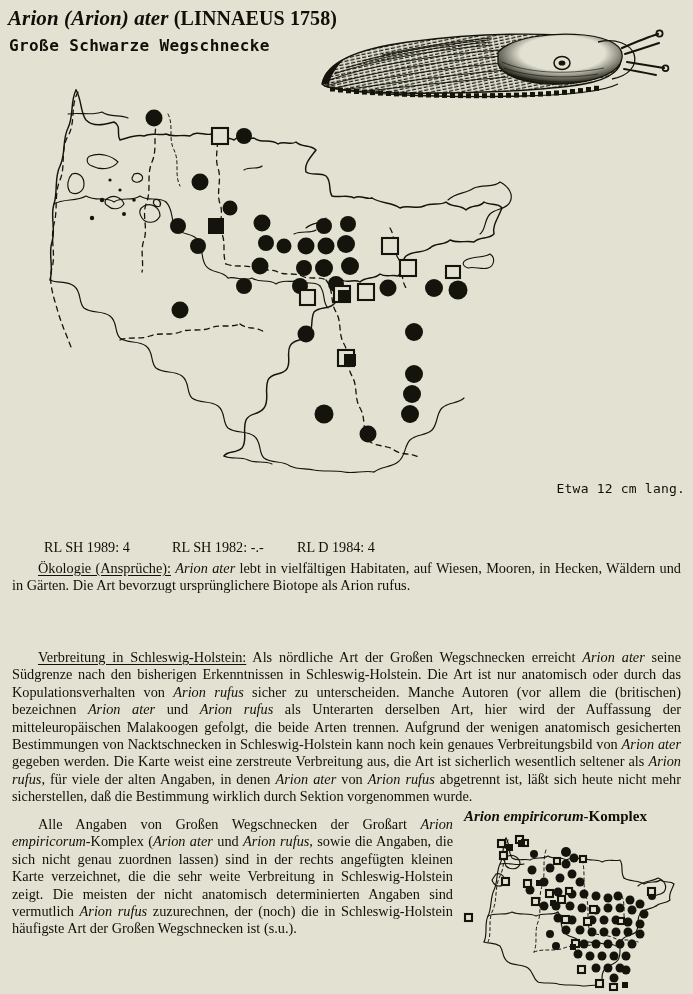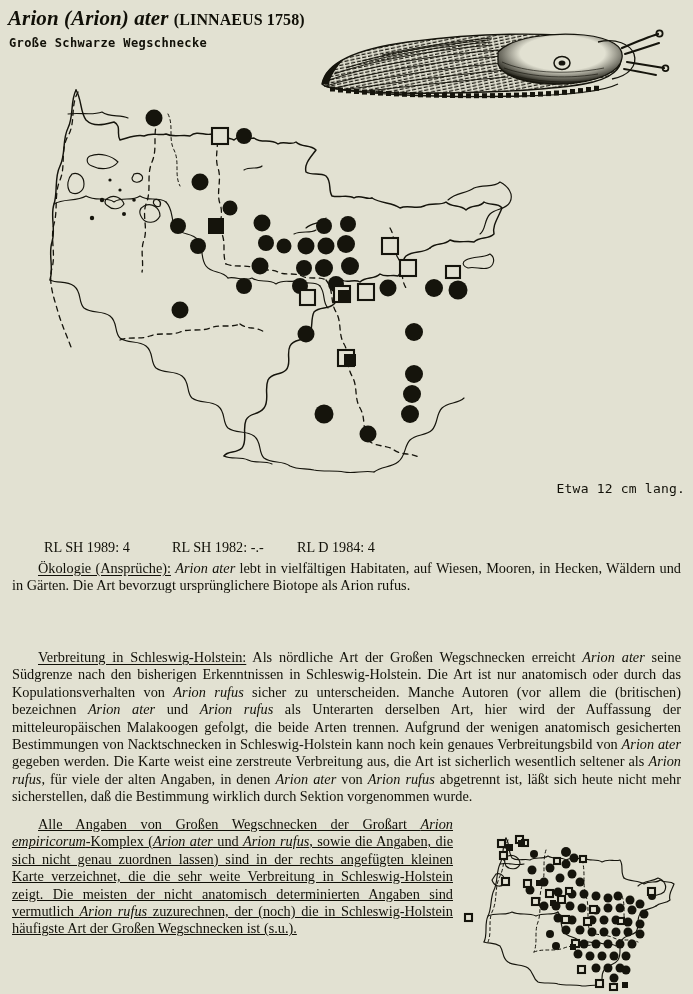--- a/index.html
+++ b/index.html
@@ -28,28 +28,28 @@
     top: 6px;
     font-size: 21px;
     font-weight: bold;
     font-style: italic;
     letter-spacing: 0.1px;
     white-space: nowrap;
   }
   #species-title .auth {
     font-style: normal;
     font-variant: small-caps;
-    font-size: 16px;
+    font-size: 20px;
   }
   #german-name {
     position: absolute;
     left: 9px;
     top: 36px;
     font-family: "DejaVu Sans Mono", monospace;
-    font-size: 12px;
+    font-size: 16px;
     font-weight: bold;
     letter-spacing: 0.4px;
     white-space: nowrap;
   }
 
   
   #slug-illustration {
     position: absolute;
     left: 312px;
     top: 24px;
@@ -100,21 +100,20 @@
     line-height: 17.4px;
     text-align: justify;
     text-justify: inter-word;
   }
   #para-oekologie { top: 556px; }
   #para-verbreitung { top: 645px; }
   #para-angaben {
     top: 812px;
     width: 449px;
     left: 8px;
-    text-decoration: underline;
   }
   .body-col p { margin: 4px; }
   .indent { text-indent: 26px; }
   .lead {
     text-decoration: underline;
     text-underline-offset: 2px;
   }
   .it { font-style: italic; }
 
   
@@ -410,20 +409,21 @@
   </div>
 
   <div class="body-col" id="para-verbreitung">
     <p class="indent"><span class="lead">Verbreitung in Schleswig-Holstein:</span><span> Als nördliche Art der Großen Wegschnecken erreicht </span><span class="it">Arion ater</span><span> seine Südgrenze nach den bisherigen Erkenntnissen in Schleswig-Holstein. Die Art ist nur anatomisch oder durch das Kopulationsverhalten von </span><span class="it">Arion rufus</span><span> sicher zu unterscheiden. Manche Autoren (vor allem die (britischen) bezeichnen </span><span class="it">Arion ater</span><span> und </span><span class="it">Arion rufus</span><span> als Unterarten derselben Art, hier wird der Auffassung der mitteleuropäischen Malakoogen gefolgt, die beide Arten trennen. Aufgrund der wenigen anatomisch gesicherten Bestimmungen von Nacktschnecken in Schleswig-Holstein kann noch kein genaues Verbreitungsbild von </span><span class="it">Arion ater</span><span> gegeben werden. Die Karte weist eine zerstreute Verbreitung aus, die Art ist sicherlich wesentlich seltener als </span><span class="it">Arion rufus</span><span>, für viele der alten Angaben, in denen </span><span class="it">Arion ater</span><span> von </span><span class="it">Arion rufus</span><span> abgetrennt ist, läßt sich heute nicht mehr sicherstellen, daß die Bestimmung wirklich durch Sektion vorgenommen wurde.</span></p>
   </div>
 
   <div class="body-col" id="para-angaben">
     <p class="indent"><span>Alle Angaben von Großen Wegschnecken der Großart </span><span class="it">Arion empiricorum</span><span>-Komplex (</span><span class="it">Arion ater</span><span> und </span><span class="it">Arion rufus</span><span>, sowie die Angaben, die sich nicht genau zuordnen lassen) sind in der rechts angefügten kleinen Karte verzeichnet, die die sehr weite Verbreitung in Schleswig-Holstein zeigt. Die meisten der nicht anatomisch determinierten Angaben sind vermutlich </span><span class="it">Arion rufus</span><span> zuzurechnen, der (noch) die in Schleswig-Holstein häufigste Art der Großen Wegschnecken ist (s.u.).</span></p>
   </div>
 
+  <div id="small-map-caption"><span class="it">Arion empiricorum</span><span>-Komplex</span></div>
 
   <div id="small-map">
     <svg viewBox="0 0 226 162" width="226" height="162">
       <g>
         <path class="coast-thin" d="M44 12 C48 18 46 26 50 32 C56 36 62 32 68 34
           C74 30 80 34 86 30 C92 34 98 30 104 34 C110 30 116 34 122 32
           C128 36 134 32 140 36 C146 32 152 36 158 34 C162 40 158 46 162 52"></path>
         <path class="coast-thin" d="M162 52 C168 56 176 54 182 58 C188 54 194 58 198 54
           C204 58 208 54 212 58 C210 64 206 68 208 74 C204 78 198 76 194 80"></path>
         <path class="coast-thin" d="M194 80 C188 84 182 82 178 88 C174 94 178 100 174 106

